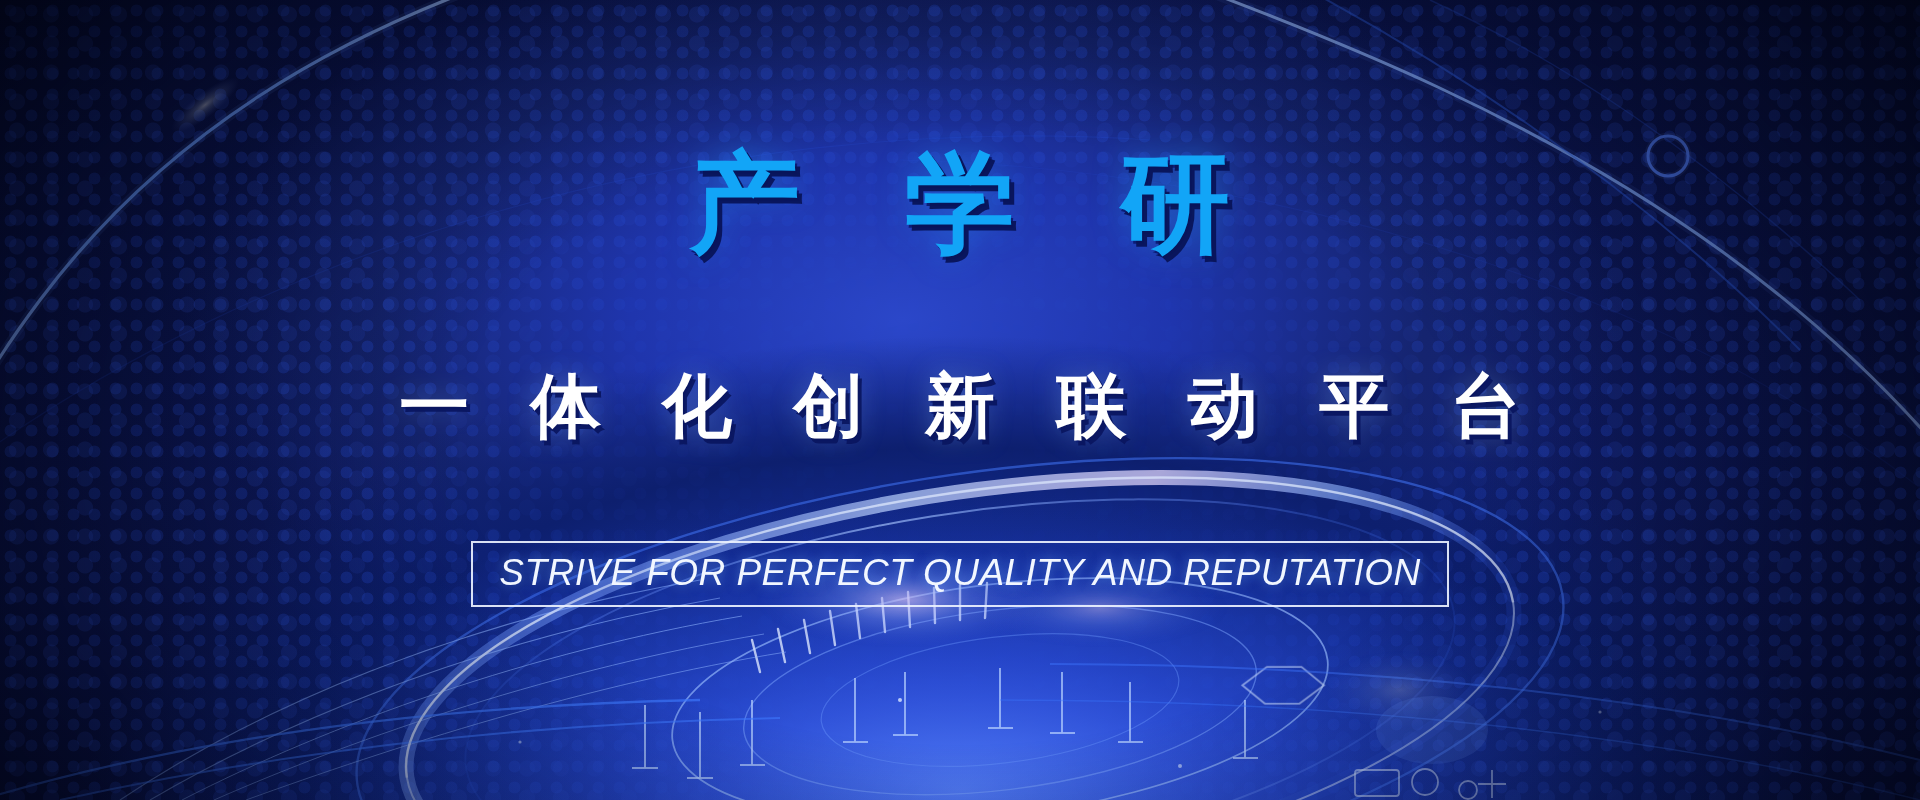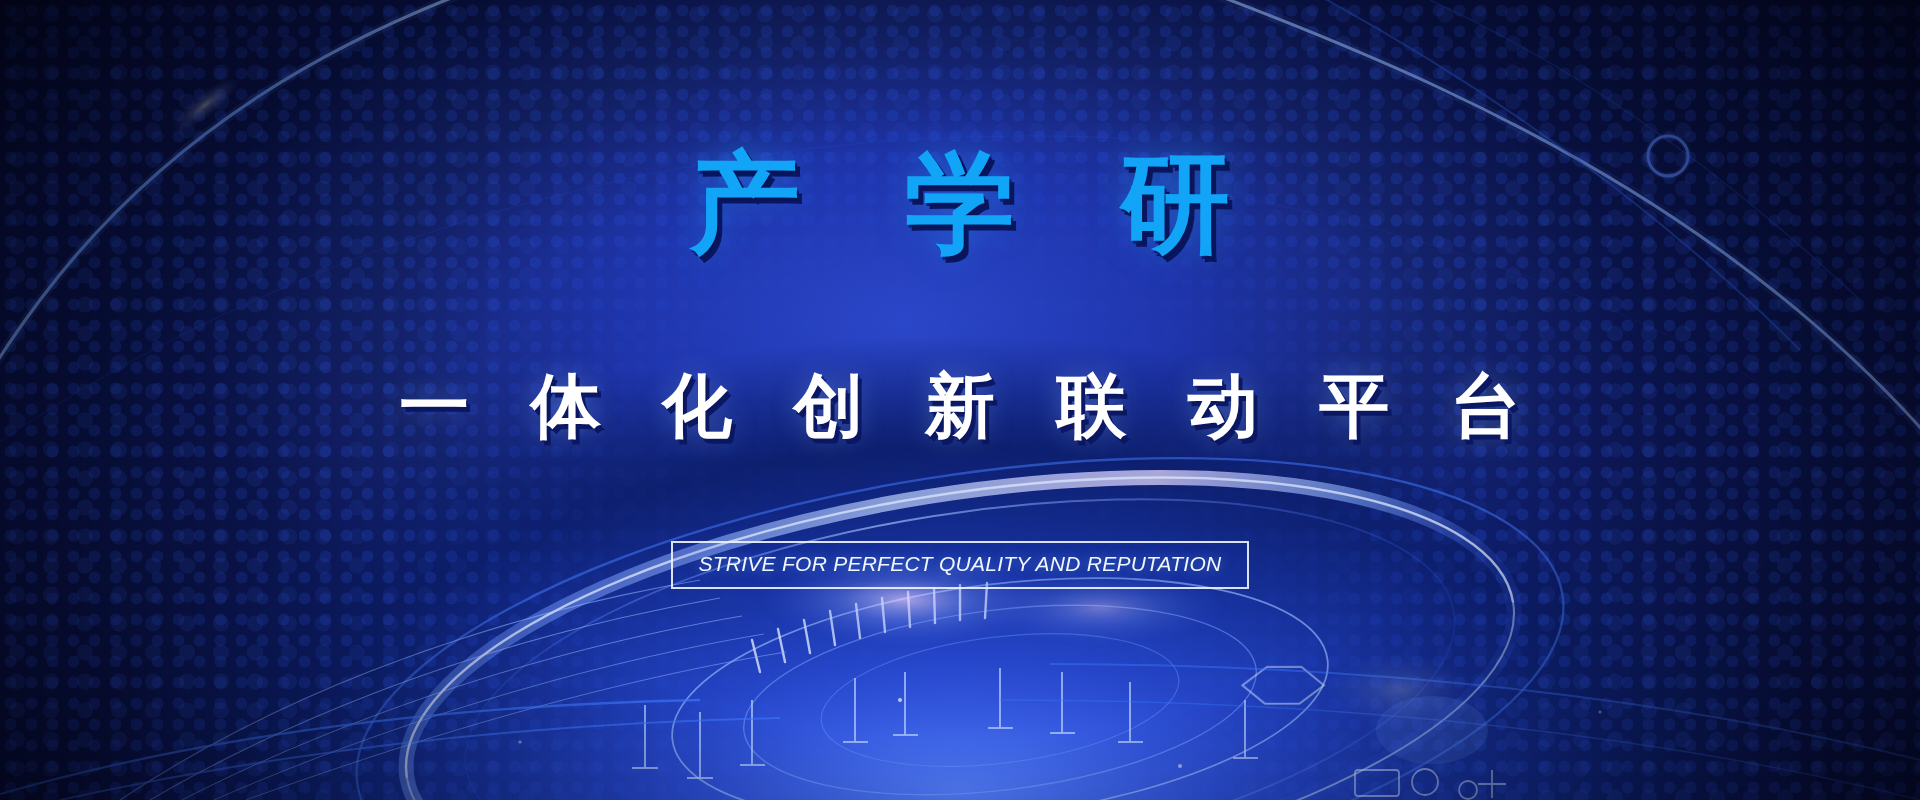--- a/index.html
+++ b/index.html
@@ -89,21 +89,21 @@
     white-space:nowrap;
   }
 
   .tagline-box{
     margin-top:42px;
     border:2px solid rgba(235,242,255,.92);
     padding:9px 26px 11px 26px;
     background:rgba(30,56,190,.10);
   }
   .tagline{
-    font-size:21px;
+    font-size:37px;
     font-style:italic;
     font-weight:400;
     letter-spacing:.012em;
     color:#f2f7ff;
     white-space:nowrap;
     text-shadow:0 0 12px rgba(120,180,255,.55);
   }
 </style>
 </head>
 <body>

